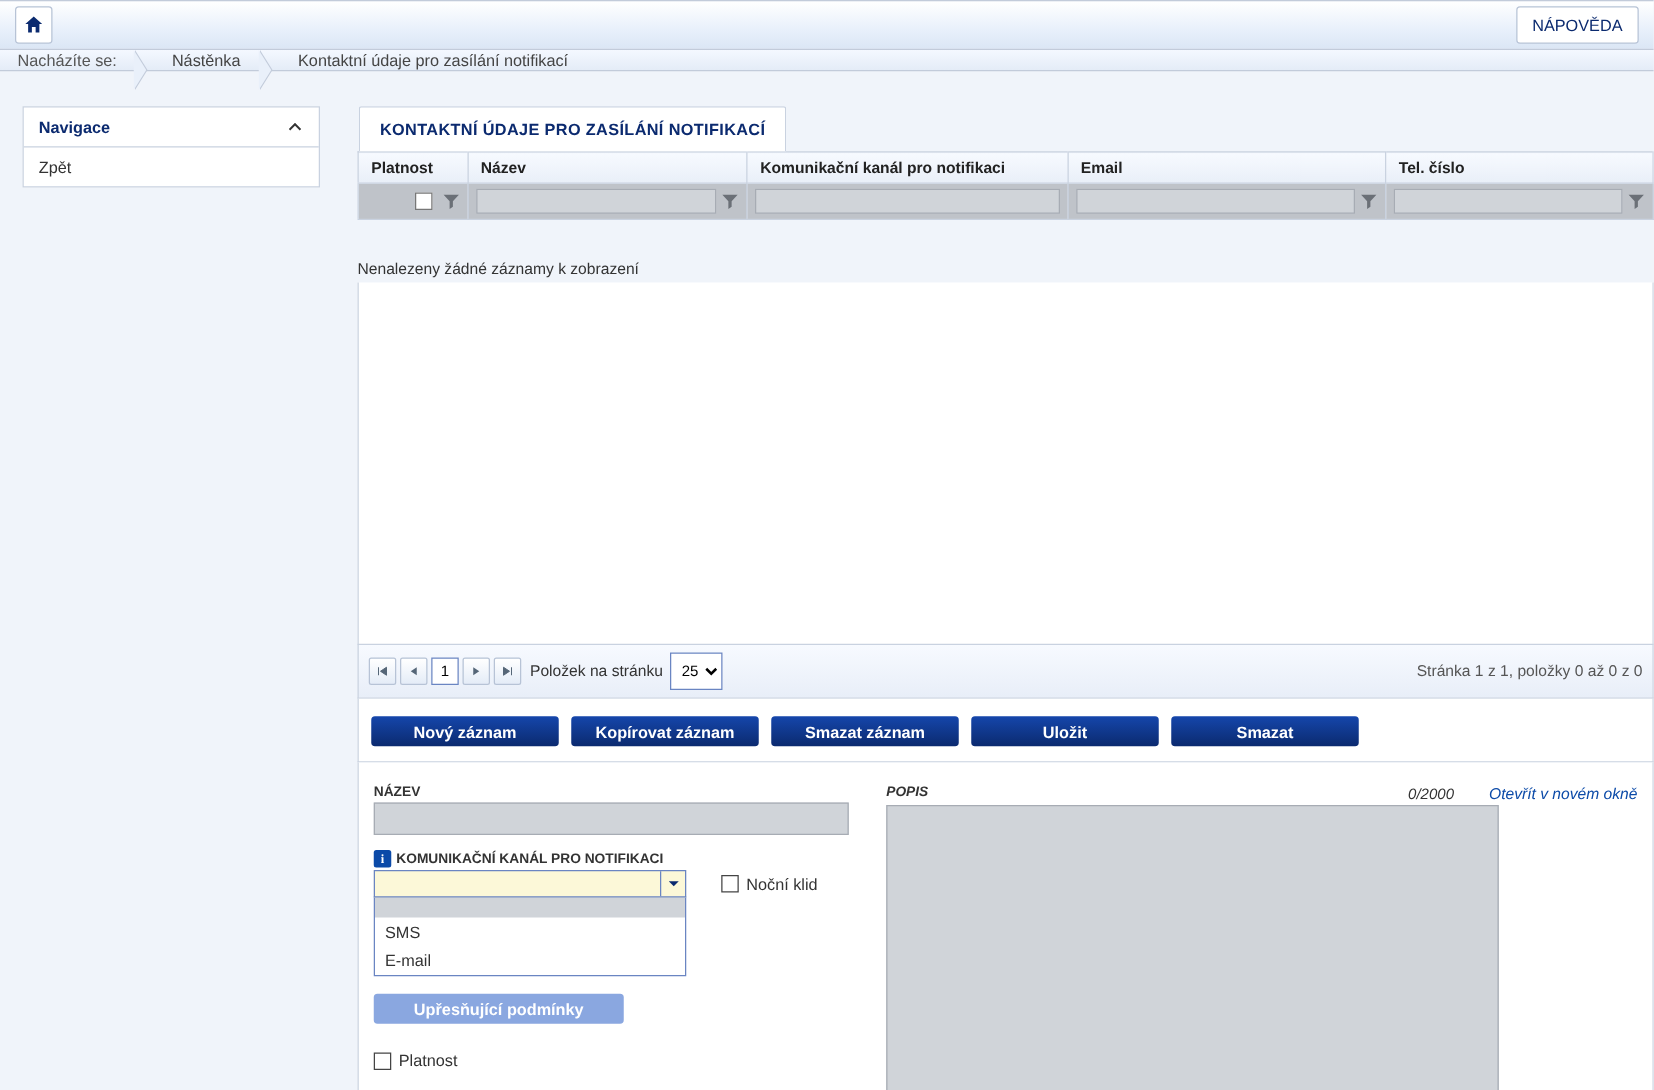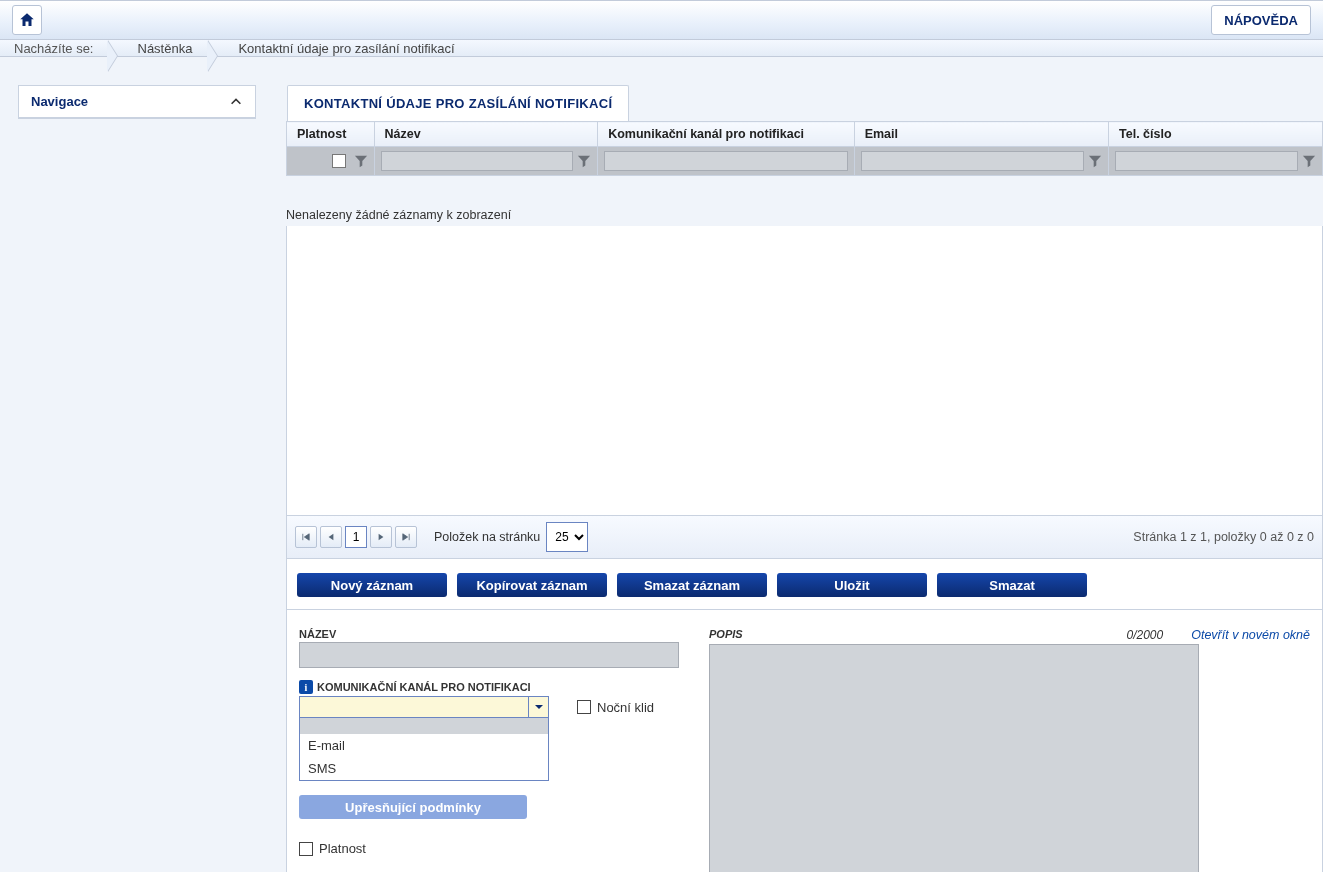--- a/index.html
+++ b/index.html
@@ -24,21 +24,21 @@
     display: inline-flex; align-items: center; justify-content: center;
     cursor: pointer;
   }
   .home-icon-btn svg { width: 18px; height: 18px; }
   .topbar .spacer { flex: 1; }
   .help-btn {
     height: 30px;
     background: #fff;
     border: 1px solid #b7c3d6;
     border-radius: 3px;
-    font-weight: bold;
+    font-weight: normal;
     font-size: 13px;
     color: #0b2a6f;
     padding: 0 12px;
     cursor: pointer;
   }
 
   
   .breadcrumb {
     display: flex; align-items: stretch;
     height: 17px;
@@ -152,21 +152,21 @@
     display: inline-flex; align-items: center; justify-content: center;
     cursor: pointer;
     margin-right: 3px;
   }
   .pager-btn svg { width: 10px; height: 10px; }
   .page-num {
     width: 22px; height: 22px; text-align: center;
     border: 1px solid #6a85c2; background: #fff; font-size: 12px;
     margin-right: 3px;
   }
-  .pager-label { margin-left: 14px; margin-right: 6px; }
+  .pager-label { margin-left: 4px; margin-right: 6px; }
   .page-size {
     width: 42px; height: 30px;
     border: 1px solid #6a85c2;
     background: #fff;
     font-size: 12px;
     padding-left: 4px;
   }
   .pager-bar .spacer { flex: 1; }
   .pager-info { color: #555; }
 
@@ -237,21 +237,21 @@
     width: 250px;
     margin-top: -1px;
     background: #fff;
   }
   .dropdown-item {
     padding: 4px 8px; cursor: pointer;
   }
   .dropdown-item.blank { background: #d0d4d9; height: 16px;}
 
   .light-blue-btn {
-    width: 228px; height: 24px;
+    width: 200px; height: 24px;
     background: #8aa7e0;
     color: #fff; font-weight: bold; font-size: 13px;
     border: none; border-radius: 3px; cursor: pointer;
     margin-top: 14px;
   }
 
   .char-count { font-size: 12px; float:right; color:#333;}
   .open-new { color:#0b4aa8; font-size:12.5px; margin-left: 28px; cursor:pointer; float:right;}
   .textarea {
     width: 490px; height: 244px;
@@ -287,20 +287,21 @@
 <div class="layout">
 
   <div class="sidebar">
     <div class="nav-panel">
       <div class="nav-header">
         <span>Navigace</span>
         <svg viewBox="0 0 16 16">
             <path d="M3 10l5-5 5 5" stroke="#333" stroke-width="1.8" fill="none"></path>
           </svg>
       </div>
+      <div class="nav-link">Zpět</div>
     </div>
   </div>
 
   <div class="main">
 
     <div class="tab-title">KONTAKTNÍ ÚDAJE PRO ZASÍLÁNÍ NOTIFIKACÍ</div>
 
     
     <table class="grid">
       <colgroup>
@@ -427,22 +428,22 @@
             </div>
           </div>
           <div class="check-row">
             <div class="checkbox"></div>
             <span>Noční klid</span>
           </div>
         </div>
 
         <div class="dropdown-panel">
           <div class="dropdown-item blank"></div>
+          <div class="dropdown-item">SMS</div>
           <div class="dropdown-item">E-mail</div>
-          <div class="dropdown-item">SMS</div>
         </div>
 
         <button class="light-blue-btn">Upřesňující podmínky</button>
 
         <div style="height:22px"></div>
         <div class="check-row">
           <div class="checkbox"></div>
           <span>Platnost</span>
         </div>
       </div>

